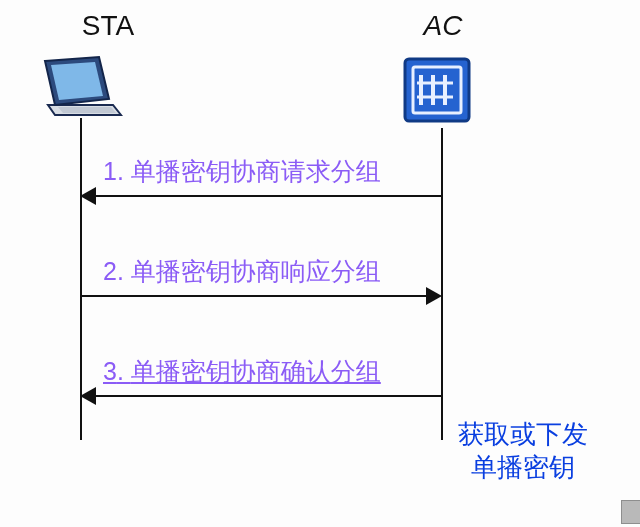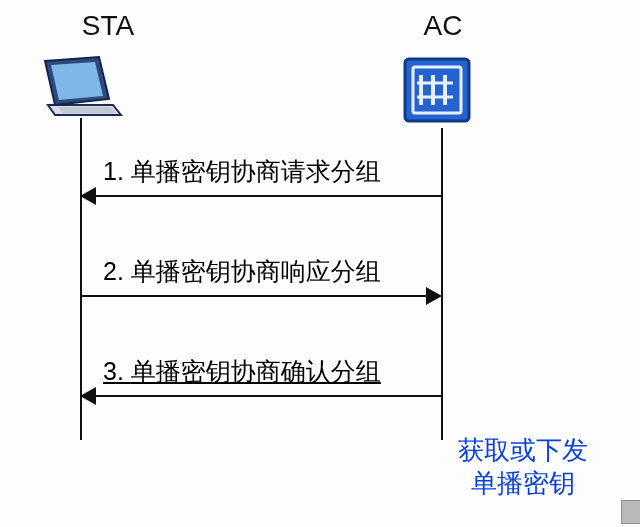--- a/index.html
+++ b/index.html
@@ -70,50 +70,49 @@
   }
   .arrow .head-right {
     right: -2px;
     border-top: 9px solid transparent;
     border-bottom: 9px solid transparent;
     border-left: 16px solid #111;
   }
   .msg-label {
     position: absolute;
     font-size: 25px;
-    color: #000000;
+    color: #8b5cf6;
     white-space: nowrap;
   }
   .note {
     position: absolute;
     color: #0a3fe0;
     font-size: 26px;
     line-height: 1.25;
     text-align: center;
     white-space: nowrap;
-    margin-top: 16px;
   }
   .corner {
     position: absolute;
     right: 4px;
     bottom: 4px;
     width: 22px;
     height: 22px;
     background: #b9b9b9;
     outline: 1px solid #8e8e8e;
   }
 </style>
 </head>
 <body>
 
 <div class="canvas">
 
   <div class="plabel" style="left:50px; top:10px; width:100px;">STA</div>
 
-  <div class="plabel" style="left:395px; top:10px; width:80px;">AC</div>
+  <div class="plabel" style="left:395px; top:10px; width:80px;font-style:italic;">AC</div>
 
   <div class="laptop" style="left:35px; top:55px;">
     <svg viewBox="0 0 80 62" width="80" height="62">
 
       <path d="M5 50 L70 50 L78 60 L12 60 Z" fill="#d8dde4" stroke="#1a2a50" stroke-width="2"></path>
 
       <path d="M15 52 L68 52 L73 58 L20 58 Z" fill="#c1c8d3"></path>
 
       <path d="M2 6 L56 2 L66 44 L12 50 Z" fill="#2c4a7d" stroke="#13254a" stroke-width="2"></path>
 

